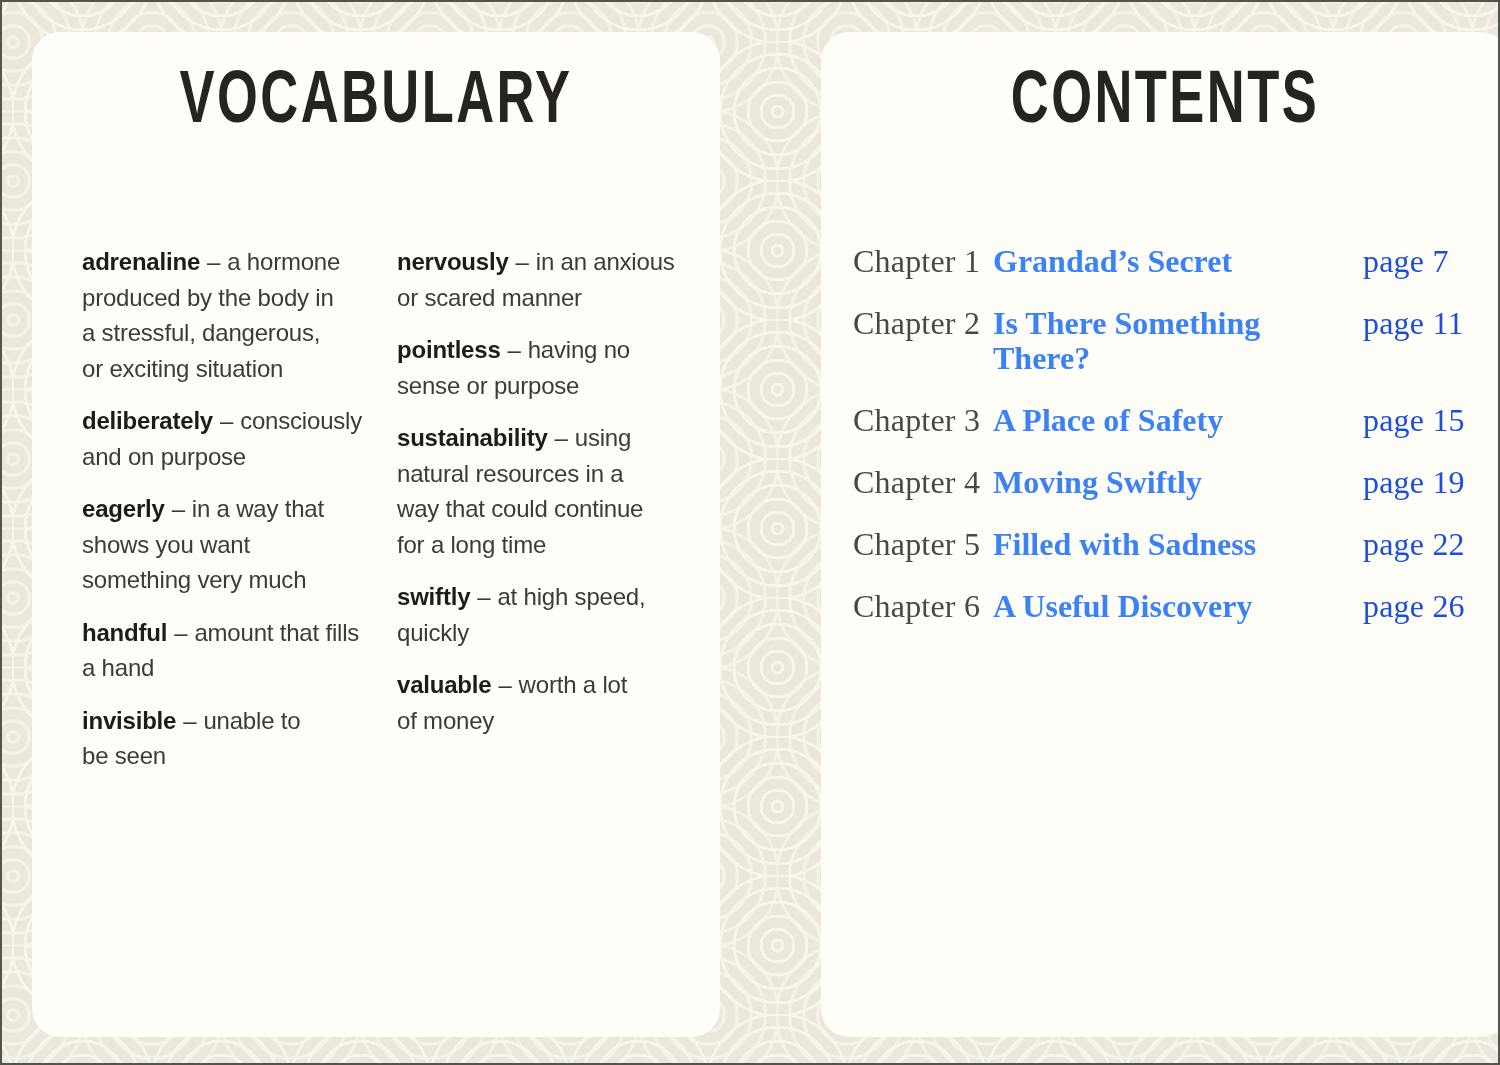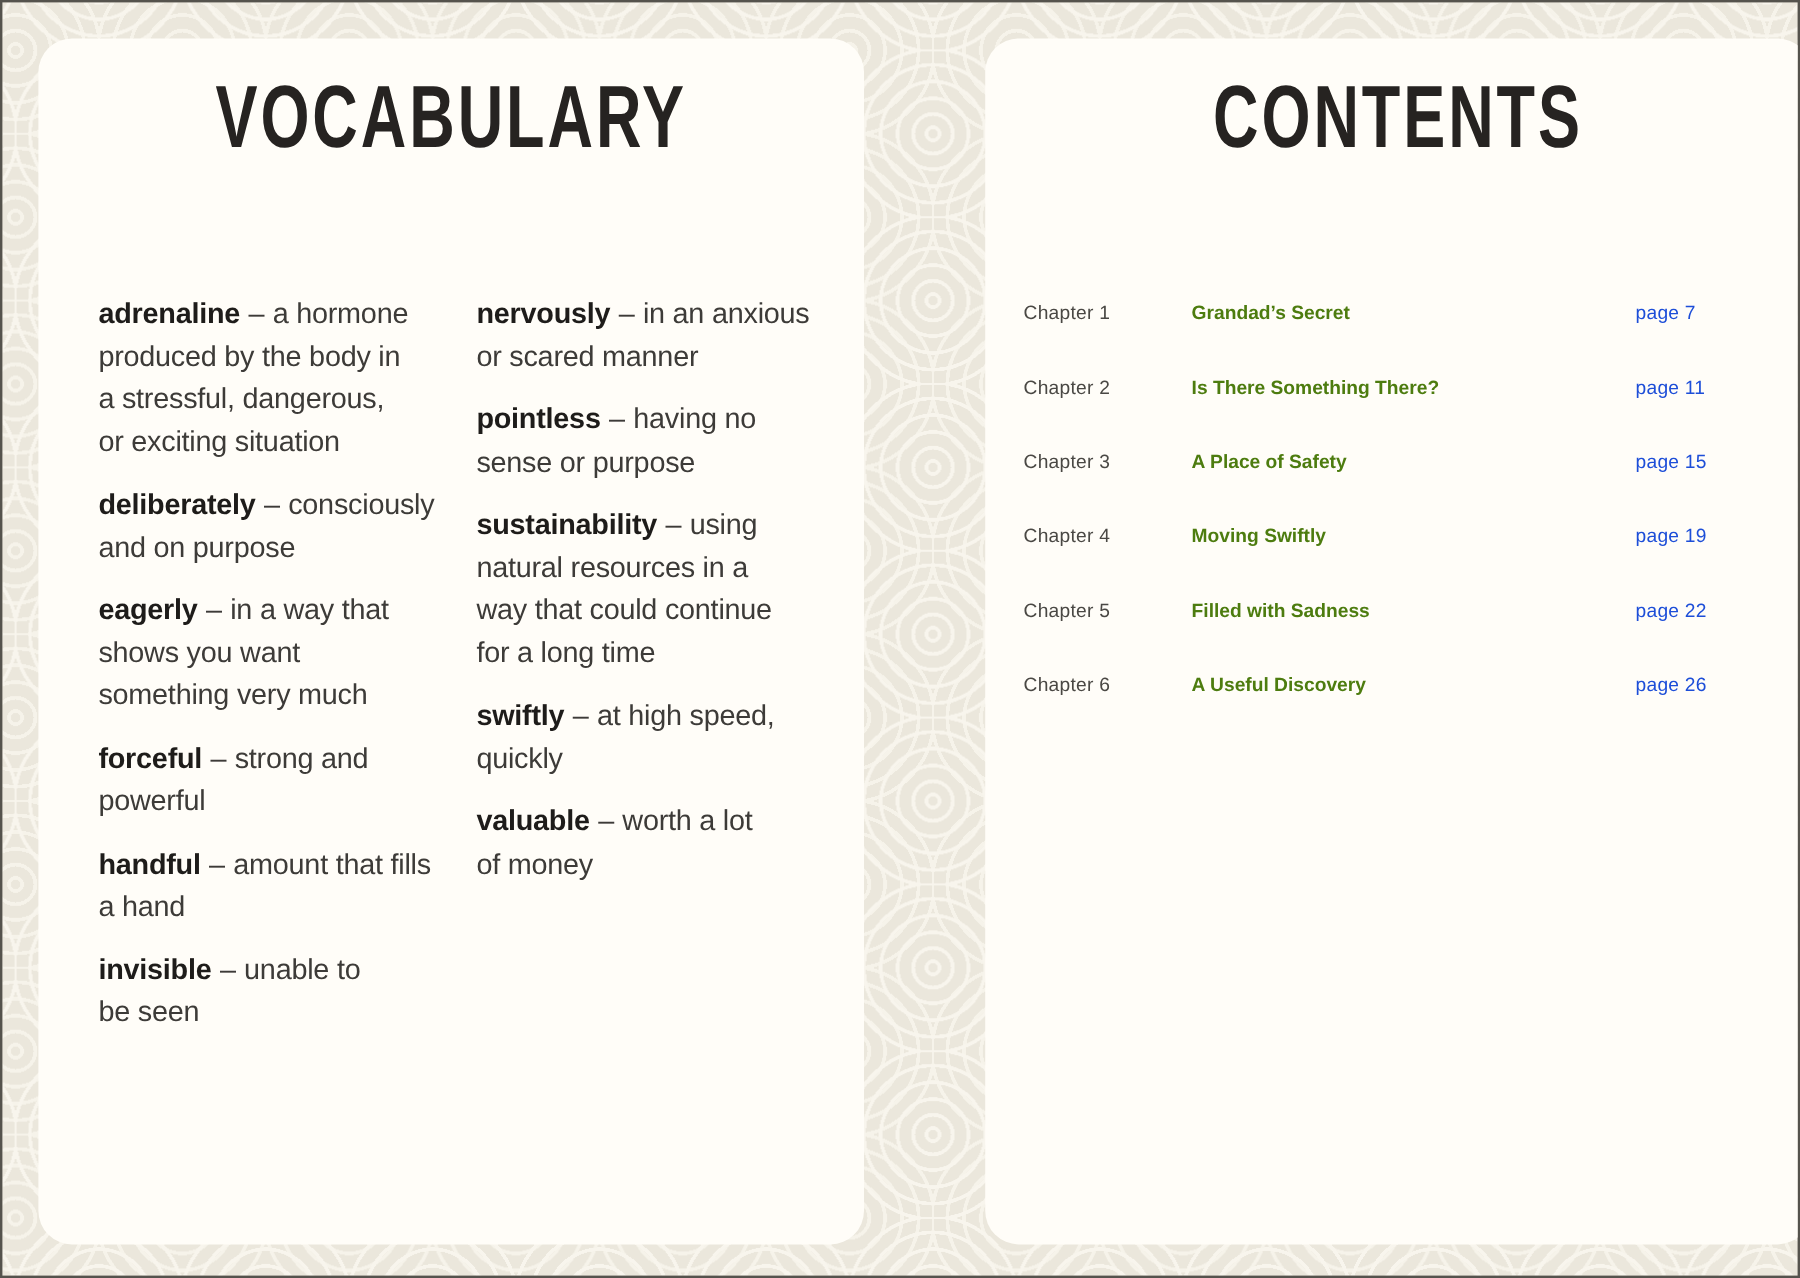--- a/index.html
+++ b/index.html
@@ -95,35 +95,36 @@
   
   .toc {
     position: absolute;
     left: 32px;
     top: 212px;
     width: 616px;
   }
   .toc-row {
     display: flex;
     align-items: flex-start;
-    font-size: 16px;
+    font-size: 32px;
     line-height: 35px;
     margin-bottom: 27px;
+    font-family: Liberation Serif, serif;
   }
   .toc-chapter {
     width: 140px;
     flex: 0 0 140px;
     color: #4a4844;
     letter-spacing: 0.2px;
   }
   .toc-title {
     width: 370px;
     flex: 0 0 370px;
     font-weight: 700;
-    color: #4d7c0f;
+    color: #3b82f6;
   }
   .toc-page {
     flex: 1;
     color: #1d4ed8;
     letter-spacing: 0.2px;
   }
 </style>
 </head>
 <body>
 
@@ -137,22 +138,20 @@
       <div class="vocab-col">
         <p class="vocab-entry"><span class="vocab-term">adrenaline</span><span class="vocab-sep">–</span><span class="vocab-def">a hormone
 produced by the body in
 a stressful, dangerous,
 or exciting situation</span></p>
         <p class="vocab-entry"><span class="vocab-term">deliberately</span><span class="vocab-sep">–</span><span class="vocab-def">consciously
 and on purpose</span></p>
         <p class="vocab-entry"><span class="vocab-term">eagerly</span><span class="vocab-sep">–</span><span class="vocab-def">in a way that
 shows you want
 something very much</span></p>
-        <p class="vocab-entry"><span class="vocab-term">forceful</span><span class="vocab-sep">–</span><span class="vocab-def">strong and
-powerful</span></p>
         <p class="vocab-entry"><span class="vocab-term">handful</span><span class="vocab-sep">–</span><span class="vocab-def">amount that fills
 a hand</span></p>
         <p class="vocab-entry"><span class="vocab-term">invisible</span><span class="vocab-sep">–</span><span class="vocab-def">unable to
 be seen</span></p>
       </div>
 
       <div class="vocab-col">
         <p class="vocab-entry"><span class="vocab-term">nervously</span><span class="vocab-sep">–</span><span class="vocab-def">in an anxious
 or scared manner</span></p>
         <p class="vocab-entry"><span class="vocab-term">pointless</span><span class="vocab-sep">–</span><span class="vocab-def">having no

